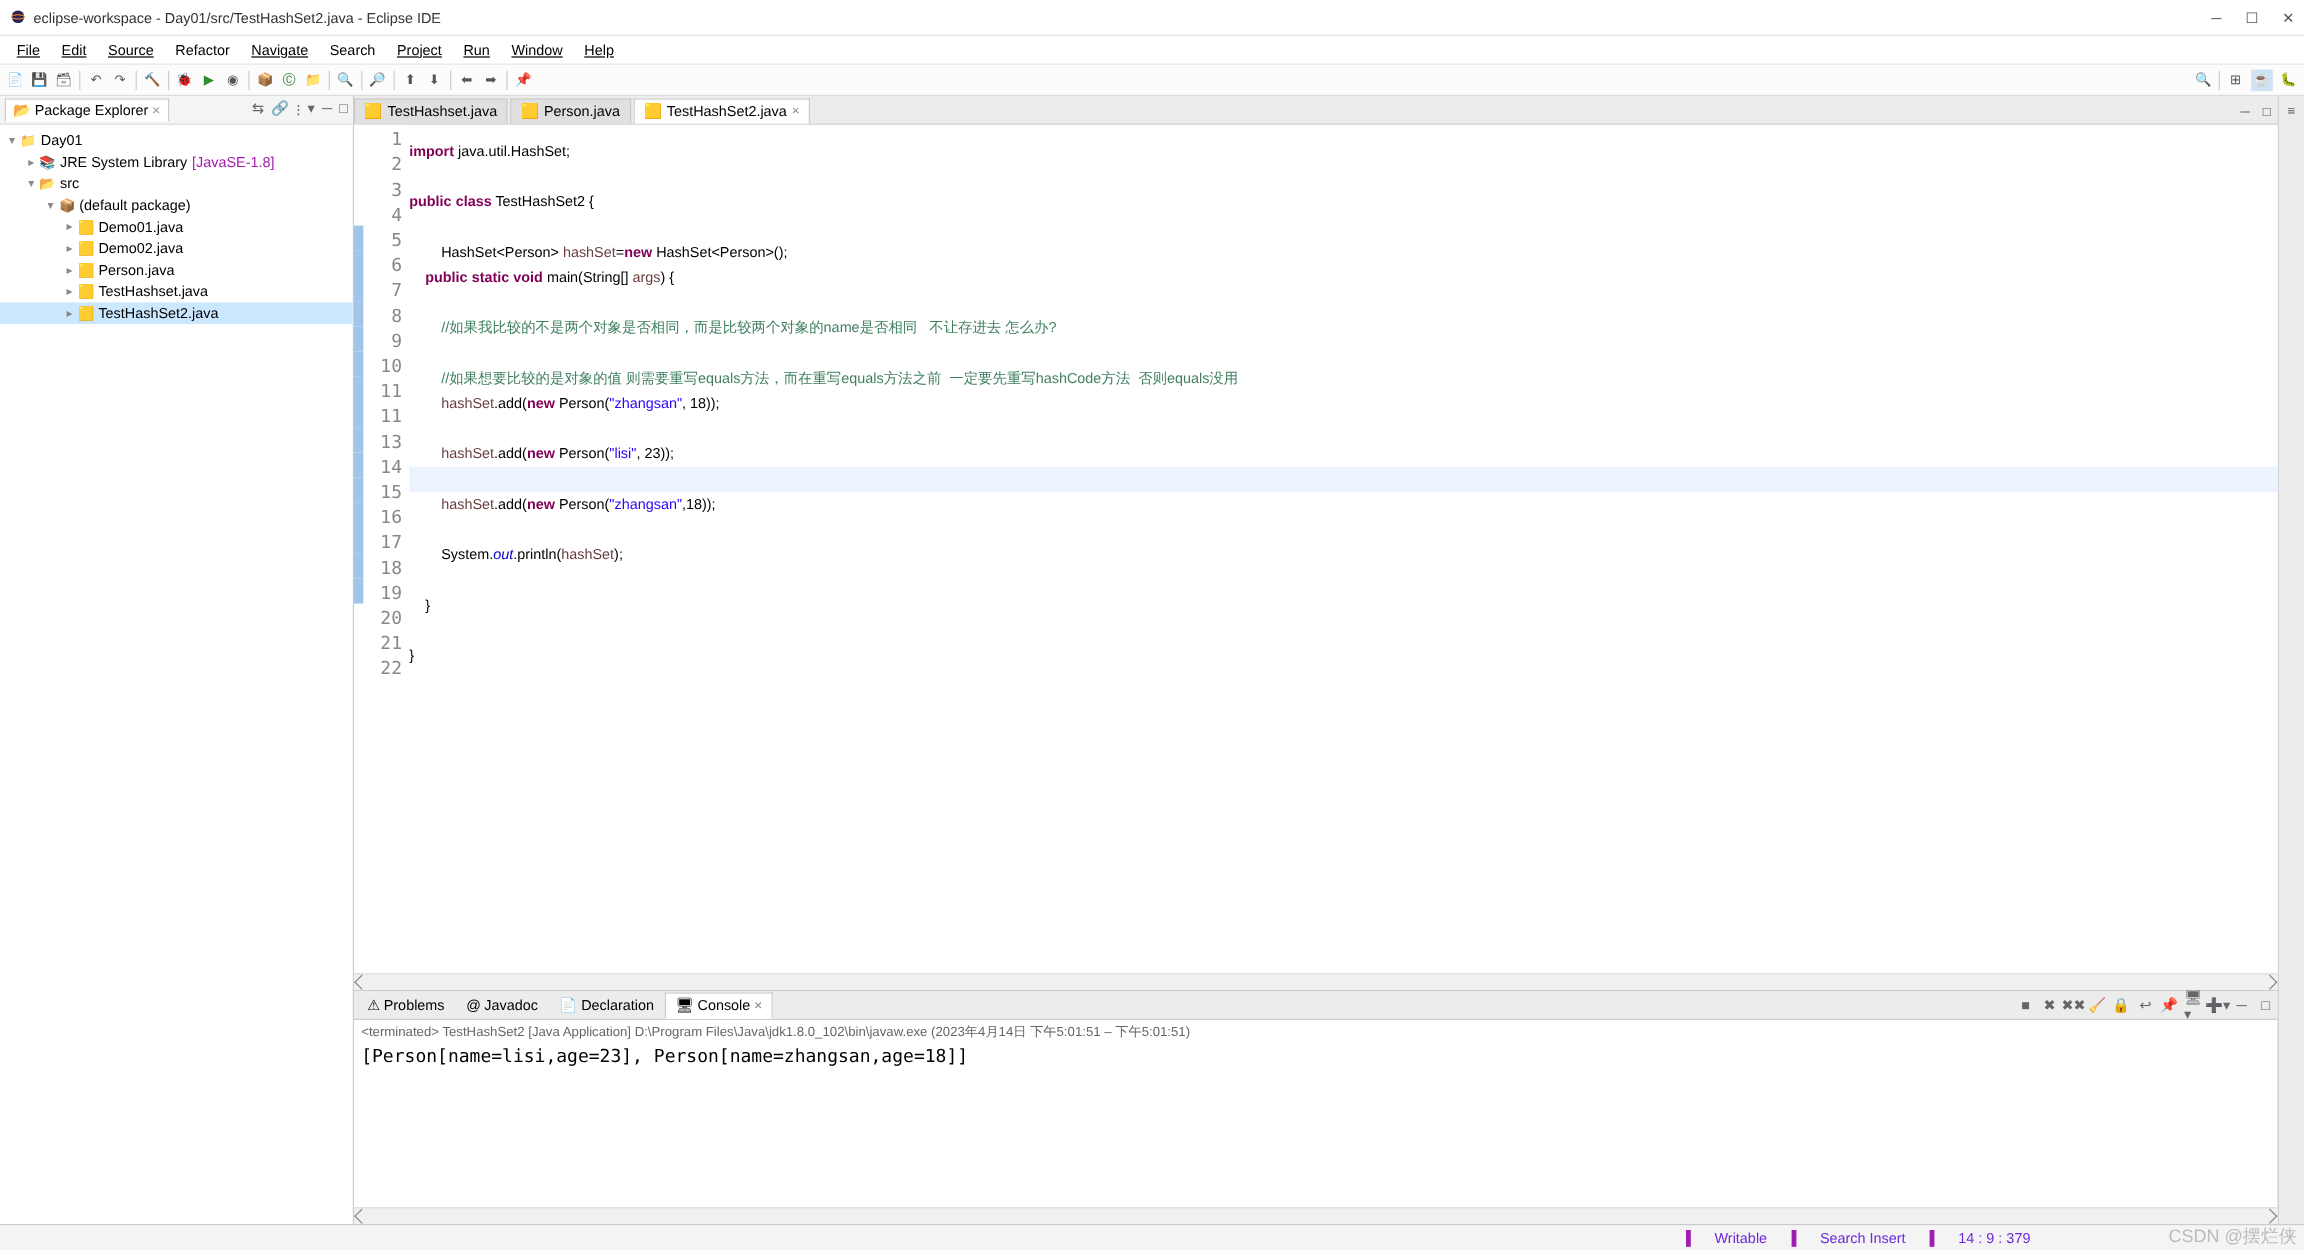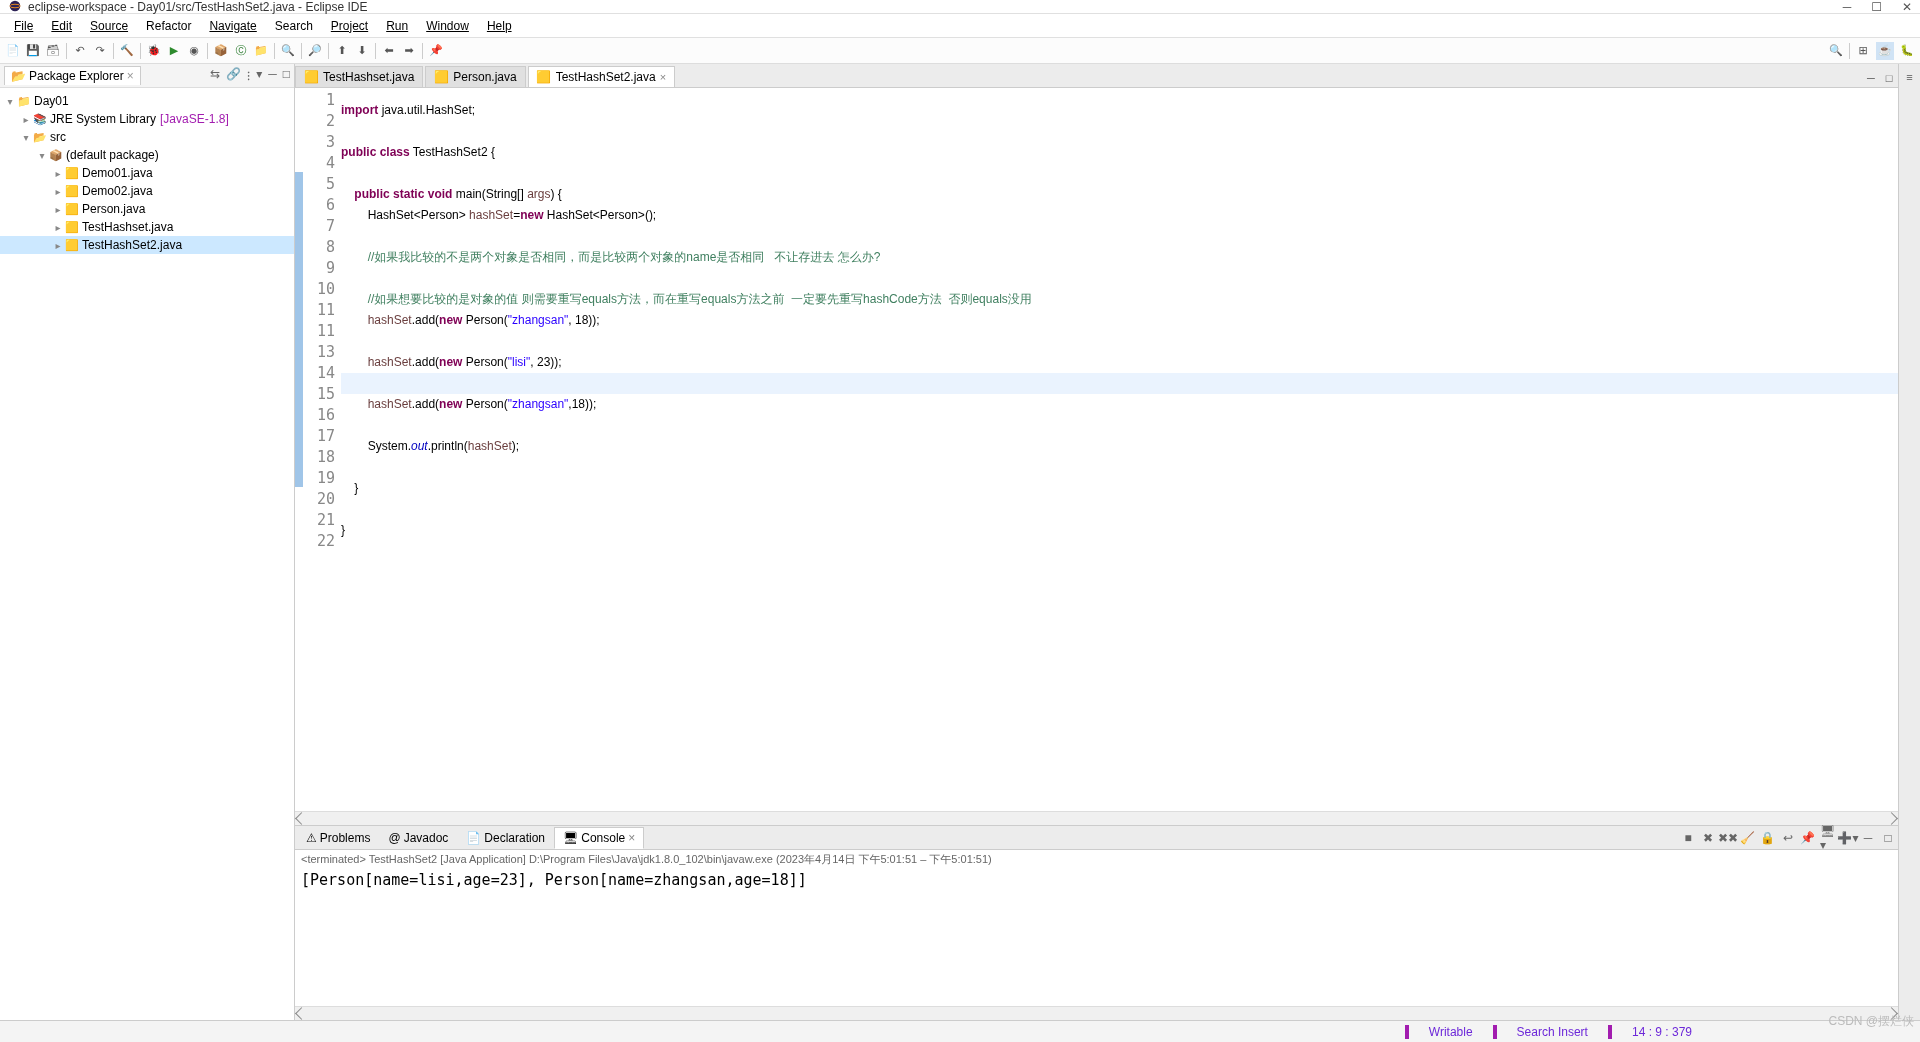--- a/index.html
+++ b/index.html
@@ -1,17 +1,17 @@
 <!DOCTYPE html>
 <html><head>
 <meta charset="utf-8">
 <style>
 * { margin: 0; padding: 0; box-sizing: border-box; font-family: "Segoe UI", Tahoma, sans-serif; font-size: 12px; }
 body { display: flex; flex-direction: column; height: 1042px; width: 1920px; background: #f0f0f0; overflow: hidden; }
-.title-bar { height: 14px; display: flex; align-items: center; padding: 0 8px; background: #fff; border-bottom: 1px solid #e0e0e0; }
+.title-bar { height: 30px; display: flex; align-items: center; padding: 0 8px; background: #fff; border-bottom: 1px solid #e0e0e0; }
 .title-bar .icon { width: 16px; height: 16px; margin-right: 4px; }
 .title-bar .title { flex: 1; color: #333; }
 .title-bar .win-btns { display: flex; gap: 20px; color: #555; }
 .menu-bar { height: 24px; display: flex; align-items: center; padding: 0 6px; background: #fff; border-bottom: 1px solid #e0e0e0; gap: 2px; }
 .menu-item { padding: 2px 8px; cursor: default; }
 .menu-item .u { text-decoration: underline; }
 .toolbar { height: 26px; display: flex; align-items: center; padding: 0 4px; background: #fcfcfc; border-bottom: 1px solid #ddd; gap: 2px; }
 .tb-btn { width: 18px; height: 18px; display: flex; align-items: center; justify-content: center; font-size: 11px; color: #555; cursor: pointer; }
 .tb-sep { width: 1px; height: 16px; background: #ccc; margin: 0 2px; }
 .tb-spacer { flex: 1; }
@@ -59,21 +59,21 @@
 .term-info { padding: 2px 6px; color: #666; font-size: 11px; }
 .console-out { flex: 1; padding: 2px 6px; font-family: Consolas, monospace; font-size: 15px; overflow: auto; }
 .hscroll { height: 14px; background: #f0f0f0; border-top: 1px solid #ddd; position: relative; }
 .hscroll::before { content:''; position:absolute; left:2px; top:2px; width:8px; height:8px; border-left:1px solid #888; border-bottom:1px solid #888; transform: rotate(45deg); }
 .hscroll::after { content:''; position:absolute; right:2px; top:2px; width:8px; height:8px; border-right:1px solid #888; border-top:1px solid #888; transform: rotate(45deg); }
 .status-bar { height: 22px; display: flex; align-items: center; background: #f4f4f4; border-top: 1px solid #ccc; padding: 0 8px; }
 .status-bar .seg { padding: 0 20px; border-left: 4px solid #a21caf; color: #6d28d9; }
 .status-bar .spacer { flex: 1; }
 .right-trim { width: 22px; background: #ececec; border-left: 1px solid #ccc; display: flex; flex-direction: column; align-items: center; padding-top: 4px; gap: 6px; }
 .persp { margin-left: auto; display:flex; gap:4px; }
-.watermark { position: fixed; right: 6px; bottom: 12px; color: #bbb; font-size: 12px; }
+.watermark { position: fixed; right: 6px; bottom: 2px; color: #bbb; font-size: 15px; }
 svg.ico { width: 14px; height: 14px; }
 </style>
 </head>
 <body>
 
 <div class="title-bar">
   <span class="icon">
     <svg class="ico" viewBox="0 0 16 16">
         <circle cx="8" cy="8" r="6" fill="#2c2255"></circle>
         <ellipse cx="8" cy="8" rx="6" ry="2" fill="none" stroke="#f7941e"></ellipse>
@@ -274,22 +274,22 @@
         <div class="ln">19</div>
           <div class="ln">20</div>
           <div class="ln">21</div>
         <div class="ln">22</div>
       </div>
       <div class="code">
         <div class="line"><span class="kw">import</span><span> java.util.HashSet;</span></div>
         <div class="line"> </div>
         <div class="line"><span class="kw">public</span> <span class="kw">class</span> <span>TestHashSet2</span><span> {</span></div>
         <div class="line"> </div>
+        <div class="line"><span>        HashSet&lt;Person&gt; </span><span class="var">hashSet</span><span>=</span><span class="kw">new</span><span> HashSet&lt;Person&gt;();</span></div>
         <div class="line">    <span class="kw">public</span> <span class="kw">static</span> <span class="kw">void</span> <span>main</span><span>(String[] </span><span class="var">args</span><span>) {</span></div>
-        <div class="line"><span>        HashSet&lt;Person&gt; </span><span class="var">hashSet</span><span>=</span><span class="kw">new</span><span> HashSet&lt;Person&gt;();</span></div>
         <div class="line"> </div>
         <div class="line"><span class="com">        //如果我比较的不是两个对象是否相同，而是比较两个对象的name是否相同   不让存进去 怎么办?</span></div>
         <div class="line"> </div>
         <div class="line"><span class="com">        //如果想要比较的是对象的值 则需要重写equals方法，而在重写equals方法之前  一定要先重写hashCode方法  否则equals没用</span></div>
         <div class="line"><span>        </span><span class="var">hashSet</span><span>.add(</span><span class="kw">new</span><span> Person(</span><span class="str">"zhangsan"</span><span>, 18));</span></div>
         <div class="line"> </div>
         <div class="line"><span>        </span><span class="var">hashSet</span><span>.add(</span><span class="kw">new</span><span> Person(</span><span class="str">"lisi"</span><span>, 23));</span></div>
         <div class="line cur"> </div>
         <div class="line"><span>        </span><span class="var">hashSet</span><span>.add(</span><span class="kw">new</span><span> Person(</span><span class="str">"zhangsan"</span><span>,18));</span></div>
         <div class="line"> </div>

